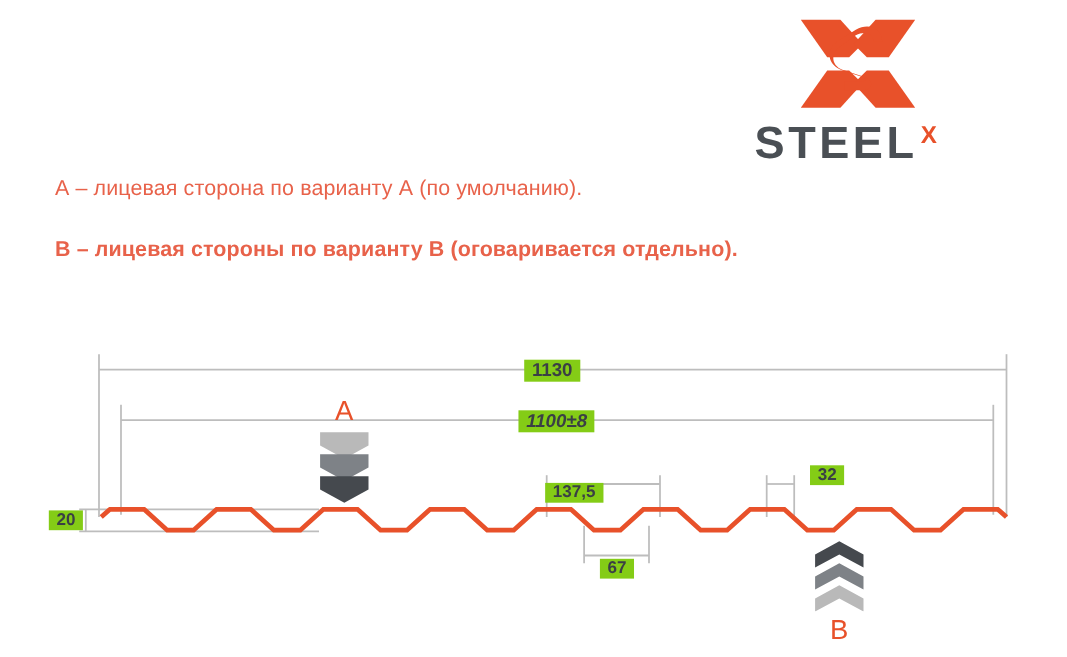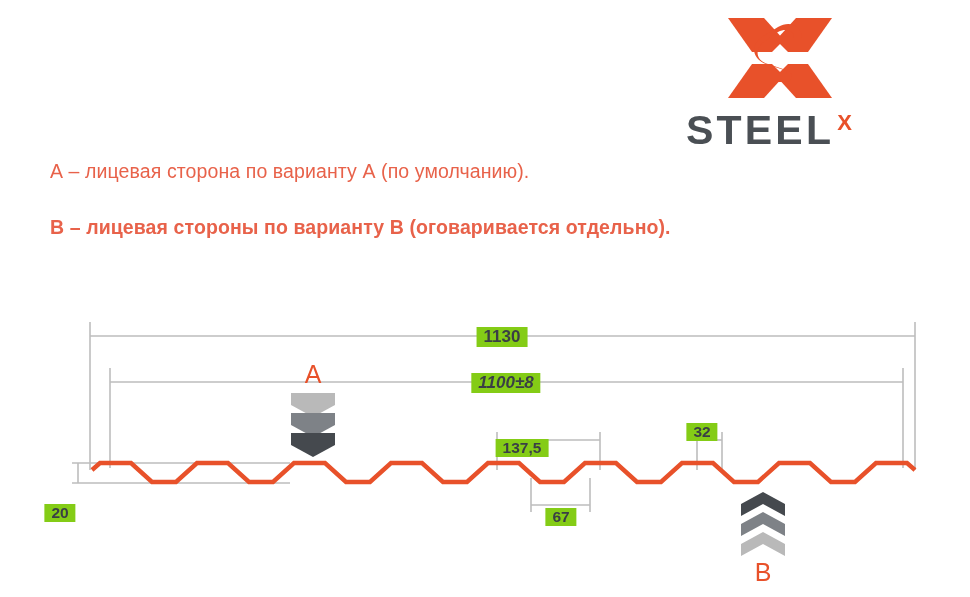--- a/index.html
+++ b/index.html
@@ -109,23 +109,23 @@
     <polyline points="92,470 100,463 131,463 152,482 176,482 197,463 228,463 249,482
               273,482 294,463 325,463 346,482 370,482 391,463 422,463 443,482
               467,482 488,463 519,463 540,482 564,482 585,463 616,463 637,482
               661,482 682,463 713,463 734,482 758,482 779,463 810,463 831,482
               855,482 876,463 907,463 915,470" fill="none" stroke="#E8512A" stroke-width="4.4" stroke-linejoin="miter" stroke-linecap="butt"></polyline>
   </svg>
 
   <div class="dimtext" style="left:502px; top:327px;">1130</div>
   <div class="dimtext" style="left:506px; top:373px;font-style:italic;">1100±8</div>
   <div class="dimtext sm" style="left:522px; top:423px;margin-top:16px;">137,5</div>
-  <div class="dimtext sm" style="left:702px; top:423px;">32</div>
+  <div class="dimtext sm" style="left:752px; top:423px;">32</div>
   <div class="dimtext sm" style="left:561px; top:508px;">67</div>
-  <div class="dimtext sm" style="left:60px;  top:464px;margin-top:40px;">20</div>
+  <div class="dimtext sm" style="left:60px;  top:464px;">20</div>
 
   <div class="marker" id="marker-a">
     <div class="letter">А</div>
     <svg width="52" height="74" viewBox="0 0 52 74">
       <path d="M4 6 L26 6 L48 6 L48 18 L26 30 L4 18 Z" fill="#B9B9B9"></path>
       <path d="M4 26 L26 26 L48 26 L48 38 L26 50 L4 38 Z" fill="#7E8287"></path>
       <path d="M4 46 L26 46 L48 46 L48 58 L26 70 L4 58 Z" fill="#45494E"></path>
     </svg>
   </div>
 

